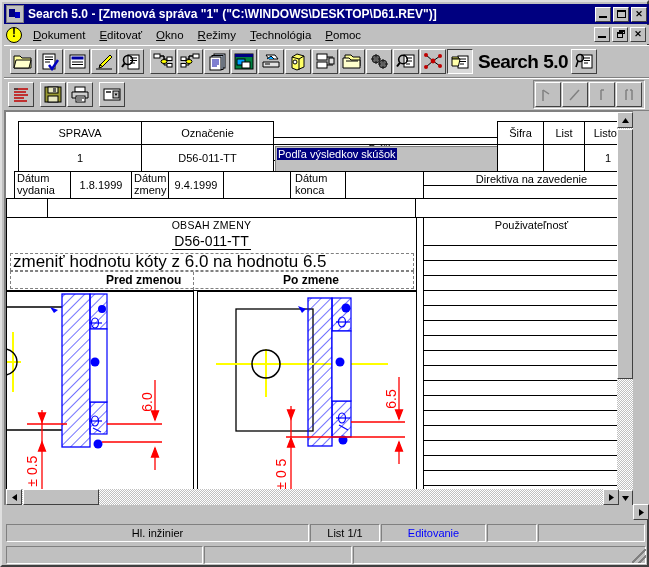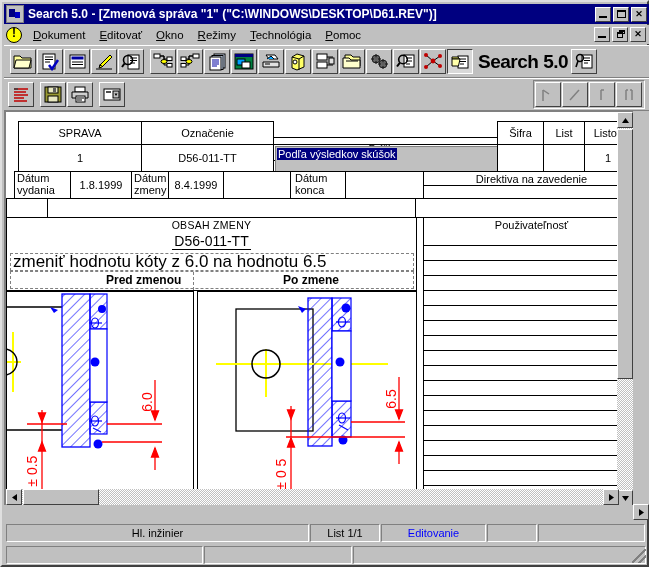--- a/index.html
+++ b/index.html
@@ -599,21 +599,21 @@
         <div style="position:absolute;left:8px;top:56px;width:603px;height:28px;">
           <div style="position:absolute;left:-8px;top:0;width:57px;height:28px;border:1px solid #000;box-sizing:border-box;padding-left:2px;line-height:12px;font-size:11px;">
             <div>Dátum</div>
             <div>vydania</div>
           </div>
           <div style="position:absolute;left:48px;top:0;width:62px;height:28px;border:1px solid #000;box-sizing:border-box;display:flex;align-items:center;justify-content:center;">1.8.1999</div>
           <div style="position:absolute;left:109px;top:0;width:38px;height:28px;border:1px solid #000;box-sizing:border-box;padding-left:2px;line-height:12px;font-size:11px;">
             <div>Dátum</div>
             <div>zmeny</div>
           </div>
-          <div style="position:absolute;left:146px;top:0;width:56px;height:28px;border:1px solid #000;box-sizing:border-box;display:flex;align-items:center;justify-content:center;">8.4.1999</div>
+          <div style="position:absolute;left:146px;top:0;width:56px;height:28px;border:1px solid #000;box-sizing:border-box;display:flex;align-items:center;justify-content:center;">9.4.1999</div>
           <div style="position:absolute;left:201px;top:0;width:68px;height:28px;border:1px solid #000;box-sizing:border-box;"></div>
           <div style="position:absolute;left:268px;top:0;width:56px;height:28px;border:1px solid #000;box-sizing:border-box;padding-left:4px;line-height:12px;font-size:11px;">
             <div>Dátum</div>
             <div>konca</div>
           </div>
           <div style="position:absolute;left:323px;top:0;width:79px;height:28px;border:1px solid #000;box-sizing:border-box;"></div>
           <div style="position:absolute;left:401px;top:0;width:217px;height:15px;border:1px solid #000;box-sizing:border-box;display:flex;align-items:center;justify-content:center;font-size:11px;">Direktiva na zavedenie</div>
           <div style="position:absolute;left:401px;top:14px;width:217px;height:14px;border:1px solid #000;box-sizing:border-box;"></div>
         </div>
 

